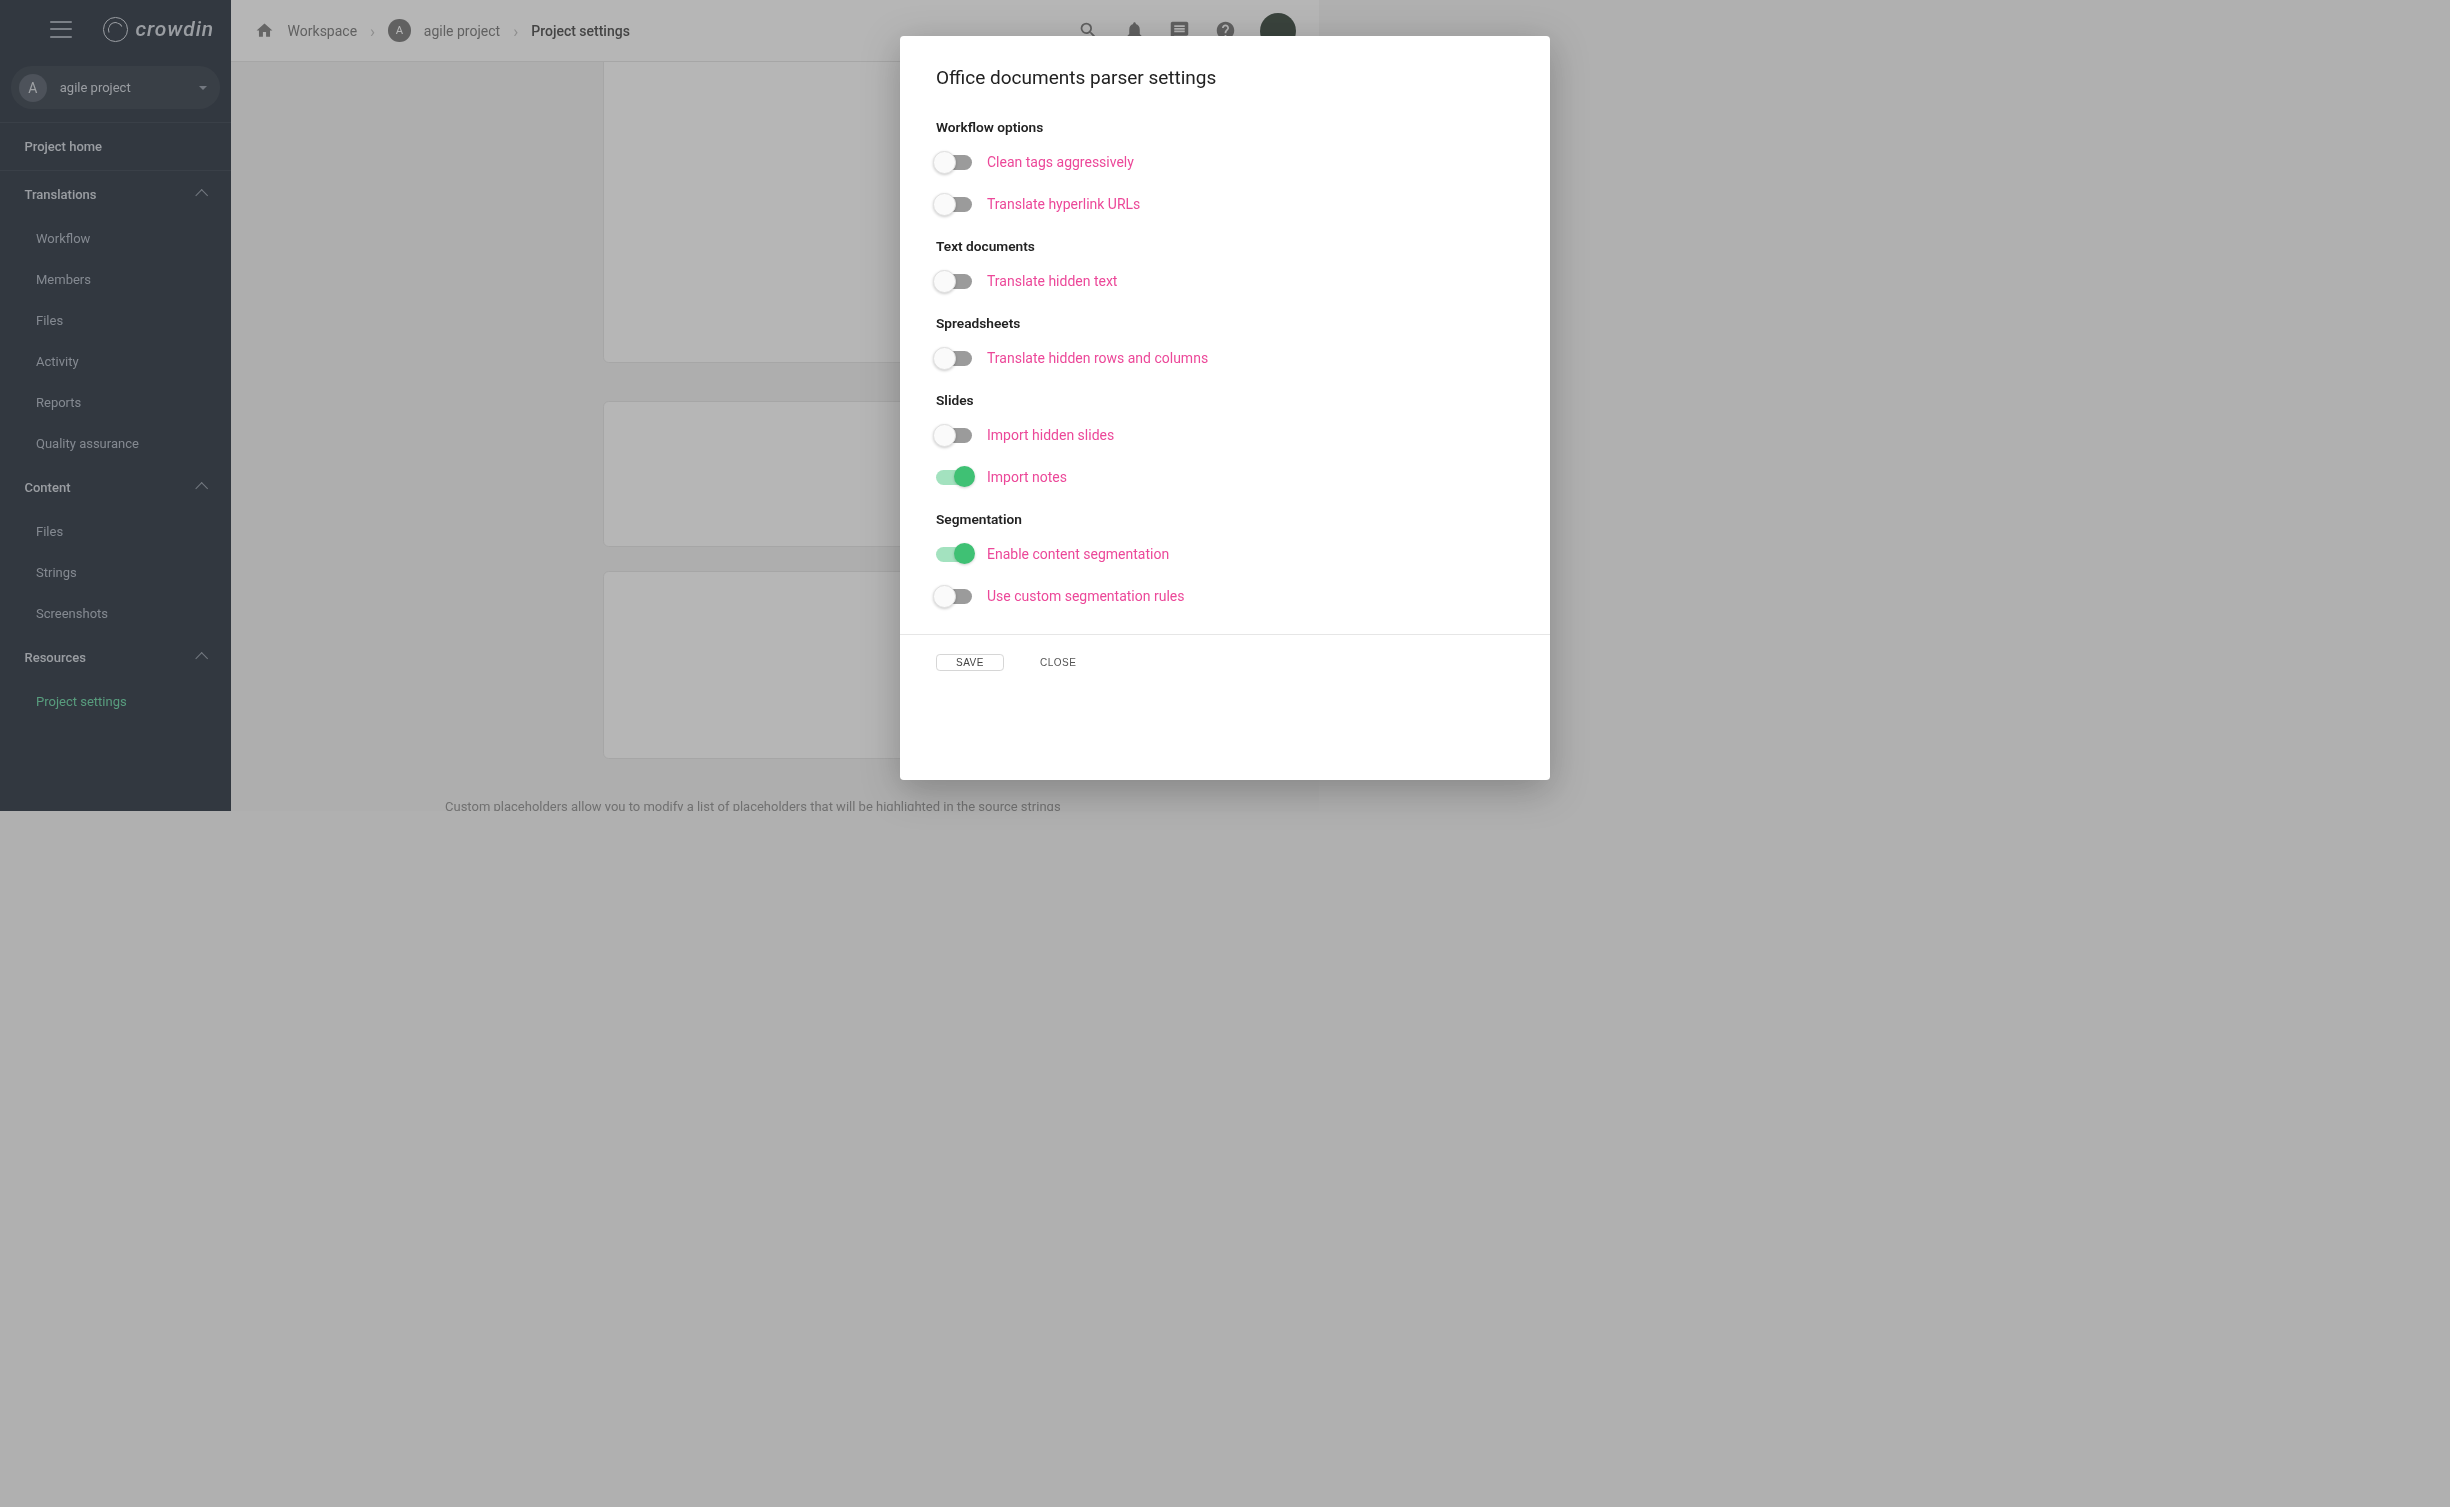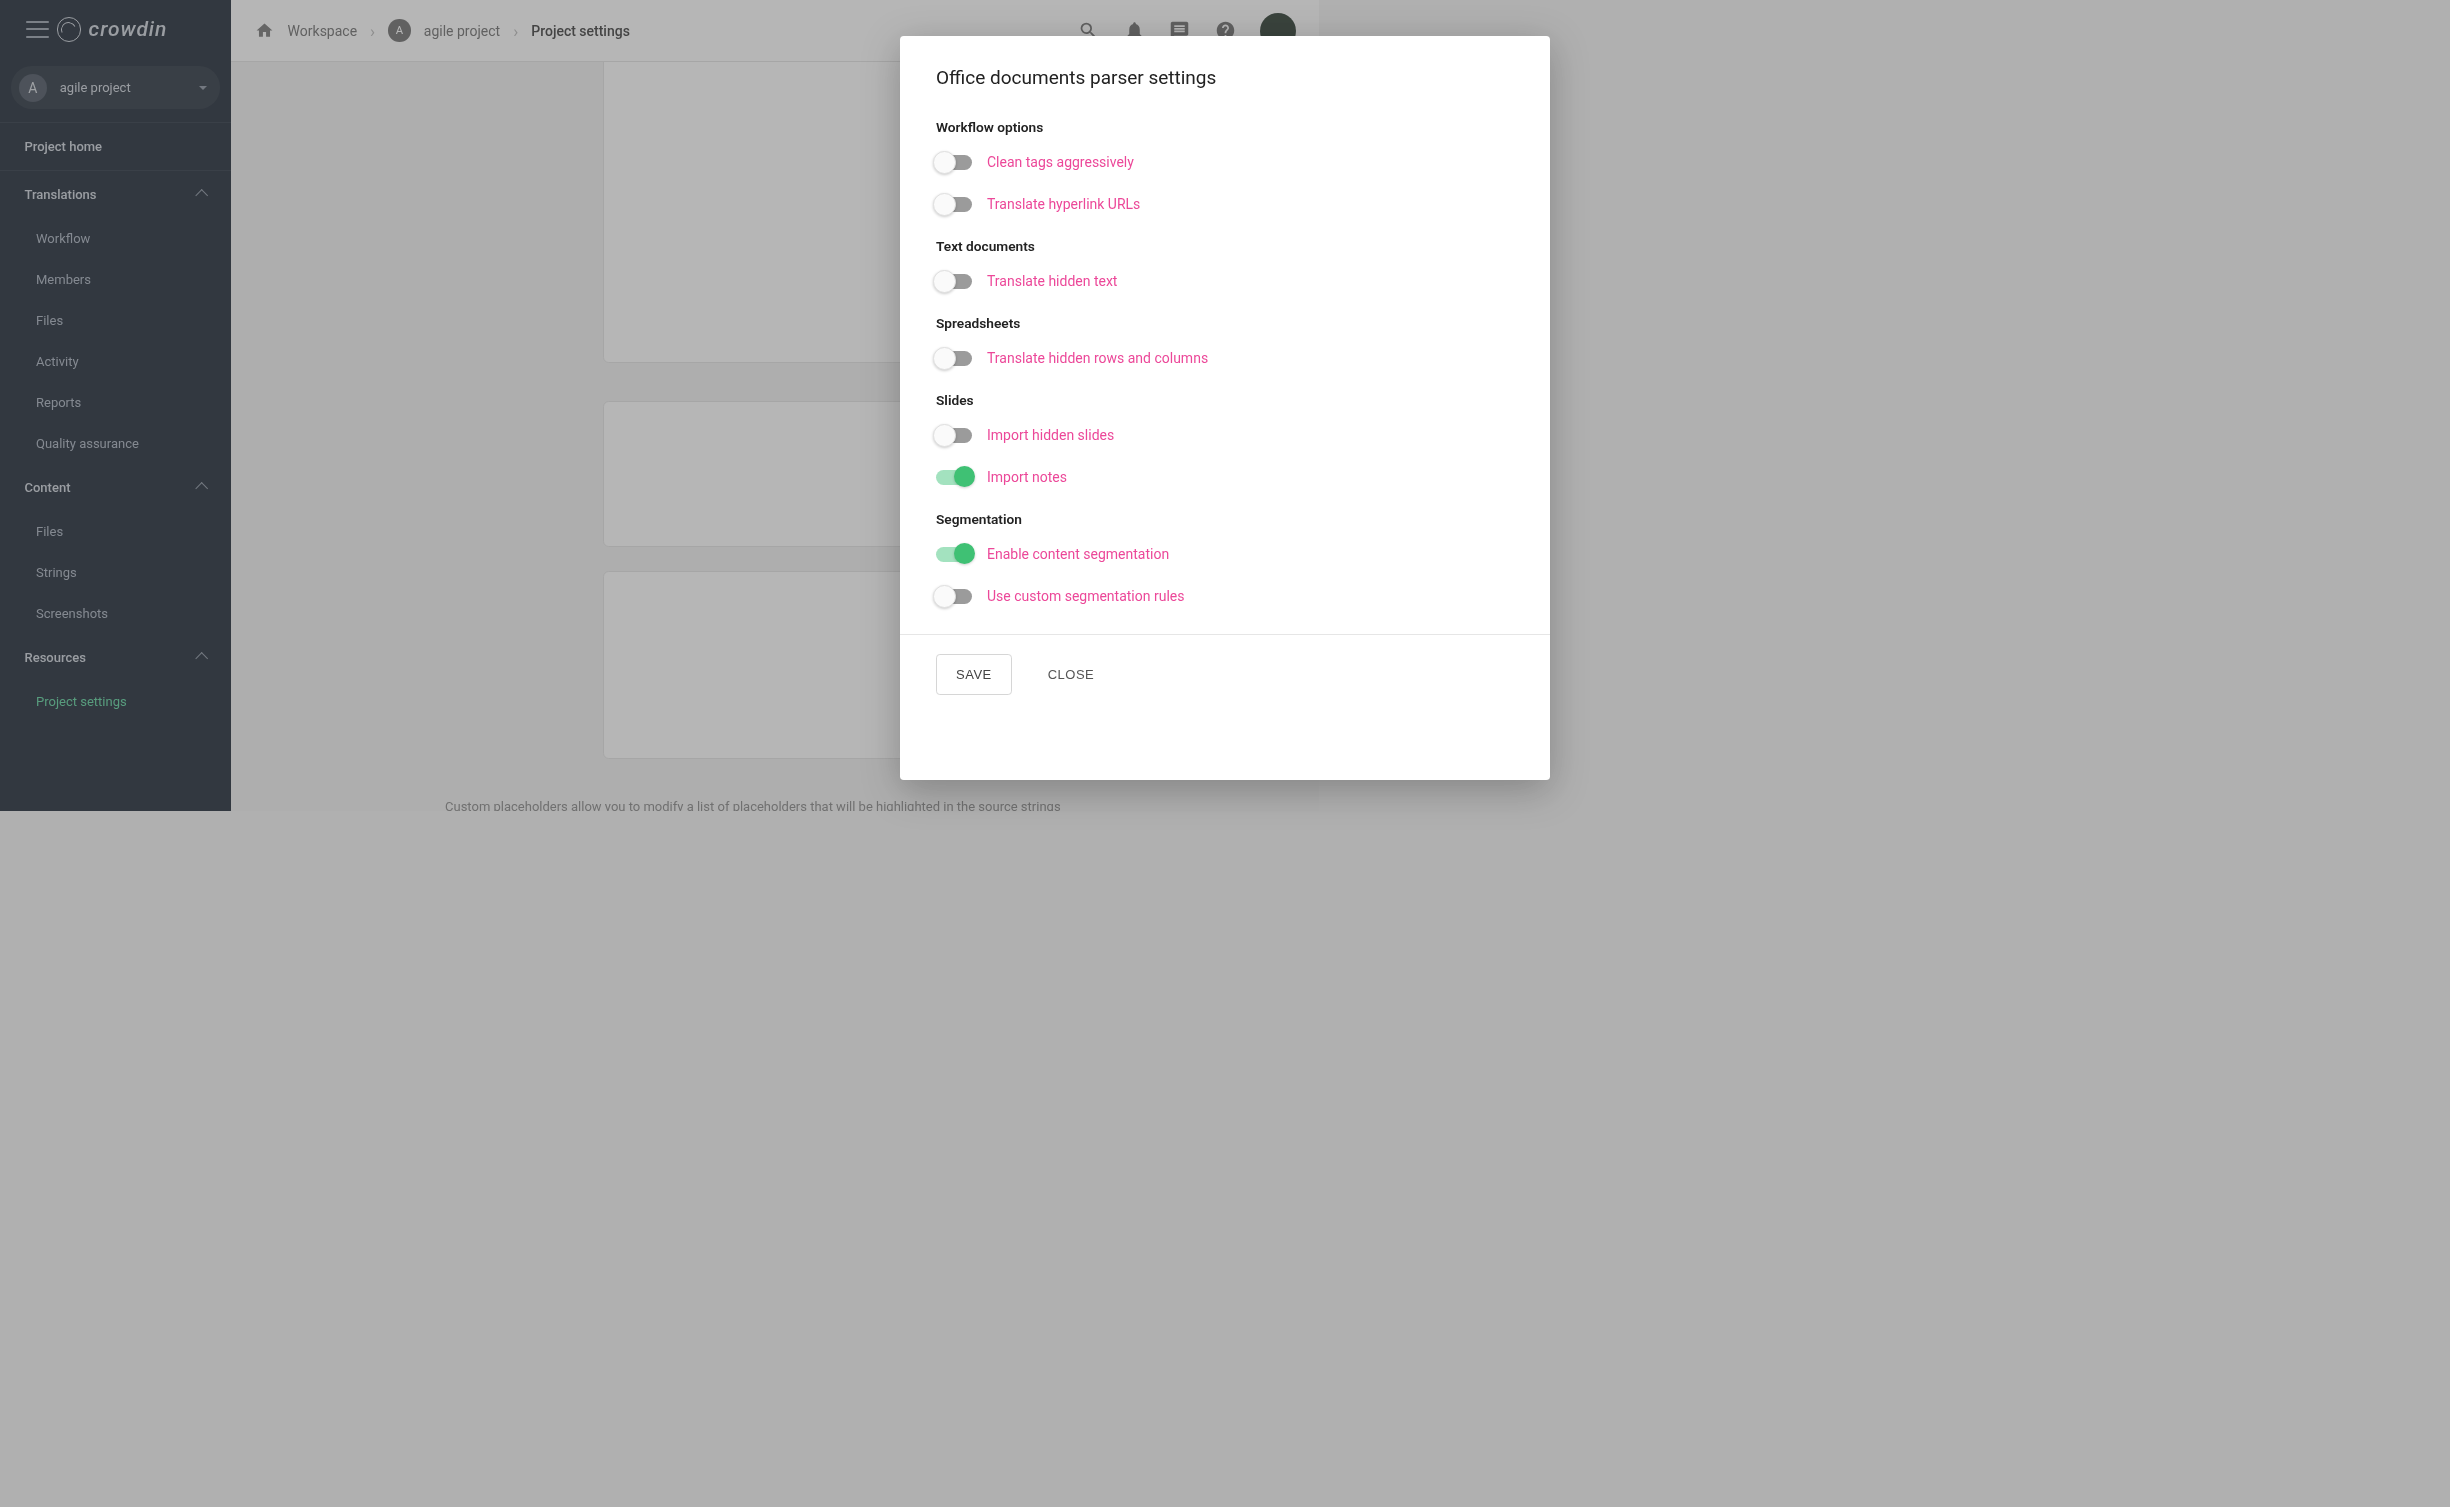--- a/index.html
+++ b/index.html
@@ -2,21 +2,21 @@
 <html style="font-size:15px"><head>
 <meta charset="utf-8">
 <style>
 * { box-sizing: border-box; margin: 0; padding: 0; }
 body { font-family: -apple-system, BlinkMacSystemFont, "Segoe UI", Roboto, sans-serif; background: #f5f5f5; overflow: hidden; width: 1319px; height: 811px; position: relative; }
 
 .app { display: flex; height: 100%; }
 
 
 .sidebar { width: 231px; background: #1d2735; color: #a9b2bf; display: flex; flex-direction: column; flex-shrink: 0; }
-.sidebar-top { display: flex; align-items: center; padding: 17px 17px 17px 26px; gap: 8px; }
+.sidebar-top { display: flex; align-items: center; padding: 17px 17px 17px 26px; gap: 31px; justify-content: flex-end; }
 .menu-icon { width: 22.6px; height: 17px; display: flex; flex-direction: column; justify-content: space-between; cursor: pointer; }
 .menu-icon span { display: block; height: 1.9px; background: #9aa3af; border-radius: 0.9px; }
 .logo { display: flex; align-items: center; gap: 7.5px; color: #cfd5dd; font-size: 21px; font-weight: 500; letter-spacing: 0.9px; font-style: italic; }
 .logo-mark { width: 24.5px; height: 24.5px; border: 1.9px solid #cfd5dd; border-radius: 50%; position: relative; }
 .logo-mark::before { content: ''; position: absolute; inset: 3.8px; border: 1.9px solid #cfd5dd; border-radius: 50%; border-right-color: transparent; border-bottom-color: transparent; transform: rotate(20deg); }
 
 .project-selector { margin: 7.5px 11.3px 13px 11.3px; background: #29333f; border-radius: 21px; padding: 7.5px 13px 7.5px 7.5px; display: flex; align-items: center; gap: 13px; cursor: pointer; }
 .project-avatar { width: 28px; height: 28px; border-radius: 50%; background: #4a5361; color: #d7dbe0; display: flex; align-items: center; justify-content: center; font-size: 14px; }
 .project-name { flex: 1; color: #cfd5dd; font-size: 13px; }
 .caret-down { width: 0; height: 0; border-left: 4.7px solid transparent; border-right: 4.7px solid transparent; border-top: 4.7px solid #8c95a2; }
@@ -57,21 +57,21 @@
 .group-title { font-size: 13.7px; font-weight: 600; color: #222; margin-bottom: 19px; margin-top: 7.5px; }
 .opt-row { display: flex; align-items: center; gap: 15px; margin-bottom: 26px; }
 .opt-label { font-size: 14px; color: #ec4899; }
 .switch { width: 36px; height: 15px; border-radius: 7.5px; position: relative; cursor: pointer; flex-shrink: 0; }
 .switch.off { background: #9b9b9b; }
 .switch.off::after { content: ''; position: absolute; left: -2.8px; top: -3.8px; width: 21px; height: 21px; background: #fafafa; border: 0.9px solid #e0e0e0; border-radius: 50%; box-shadow: 0 0.9px 2.8px rgba(0,0,0,0.2); }
 .switch.on { background: #a3e2bf; }
 .switch.on::after { content: ''; position: absolute; right: -2.8px; top: -3.8px; width: 21px; height: 21px; background: #3fc174; border-radius: 50%; box-shadow: 0 0.9px 2.8px rgba(0,0,0,0.2); }
 
 .modal-footer { border-top: 0.9px solid #e6e6e6; padding: 19px 36px 22.6px 36px; display: flex; gap: 17px; }
-.btn { padding: 12px 19px; font-size: 13px; font-weight: 500; letter-spacing: 0.5px; border-radius: 3.8px; cursor: pointer; background: #fff; border: none; color: #555; }
+.btn { padding: 2px 19px; font-size: 10px; font-weight: 500; letter-spacing: 0.5px; border-radius: 3.8px; cursor: pointer; background: #fff; border: none; color: #555; }
 .btn.primary { border: 0.9px solid #d6d6d6; color: #444; }
 </style>
 </head>
 <body>
 
 <div class="app">
   <aside class="sidebar">
     <div class="sidebar-top">
       <div class="menu-icon">
           <span></span>

